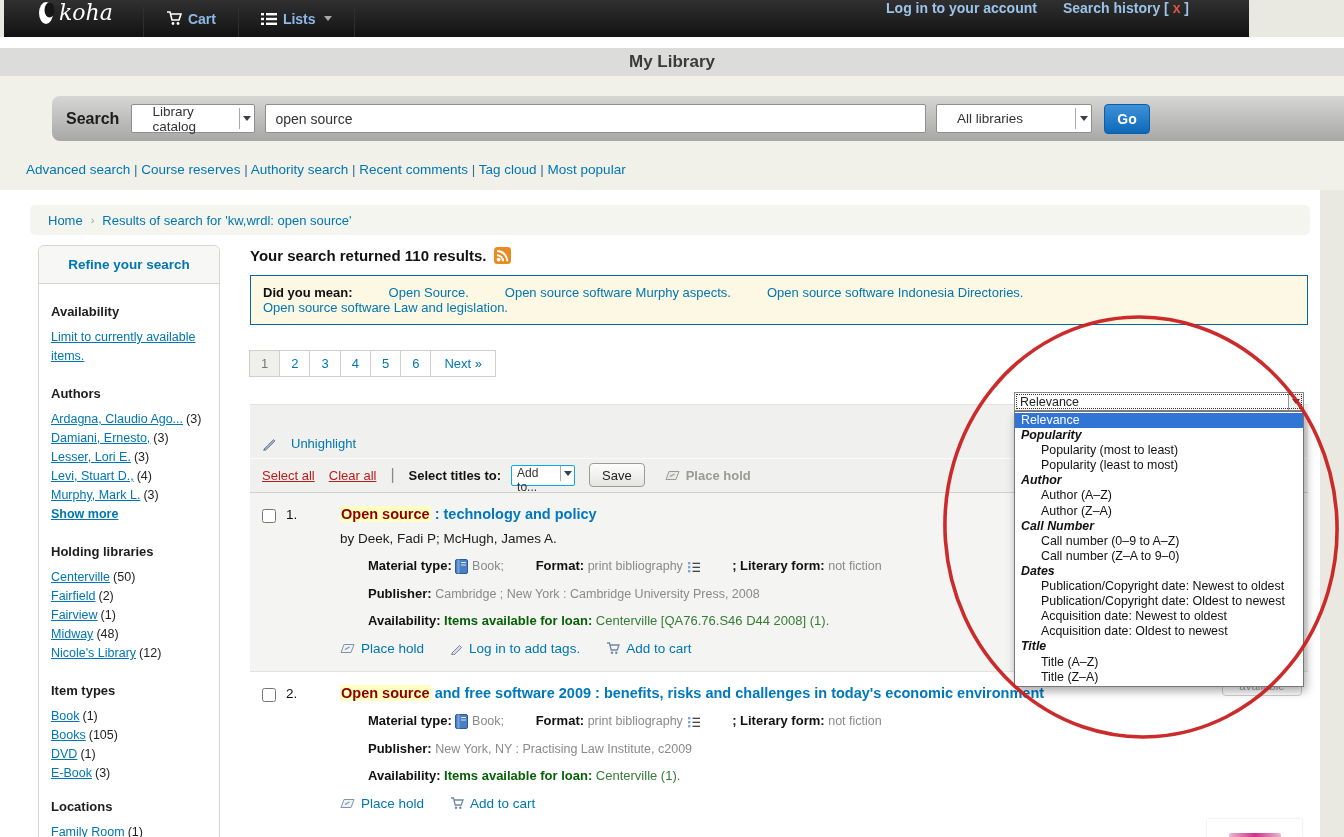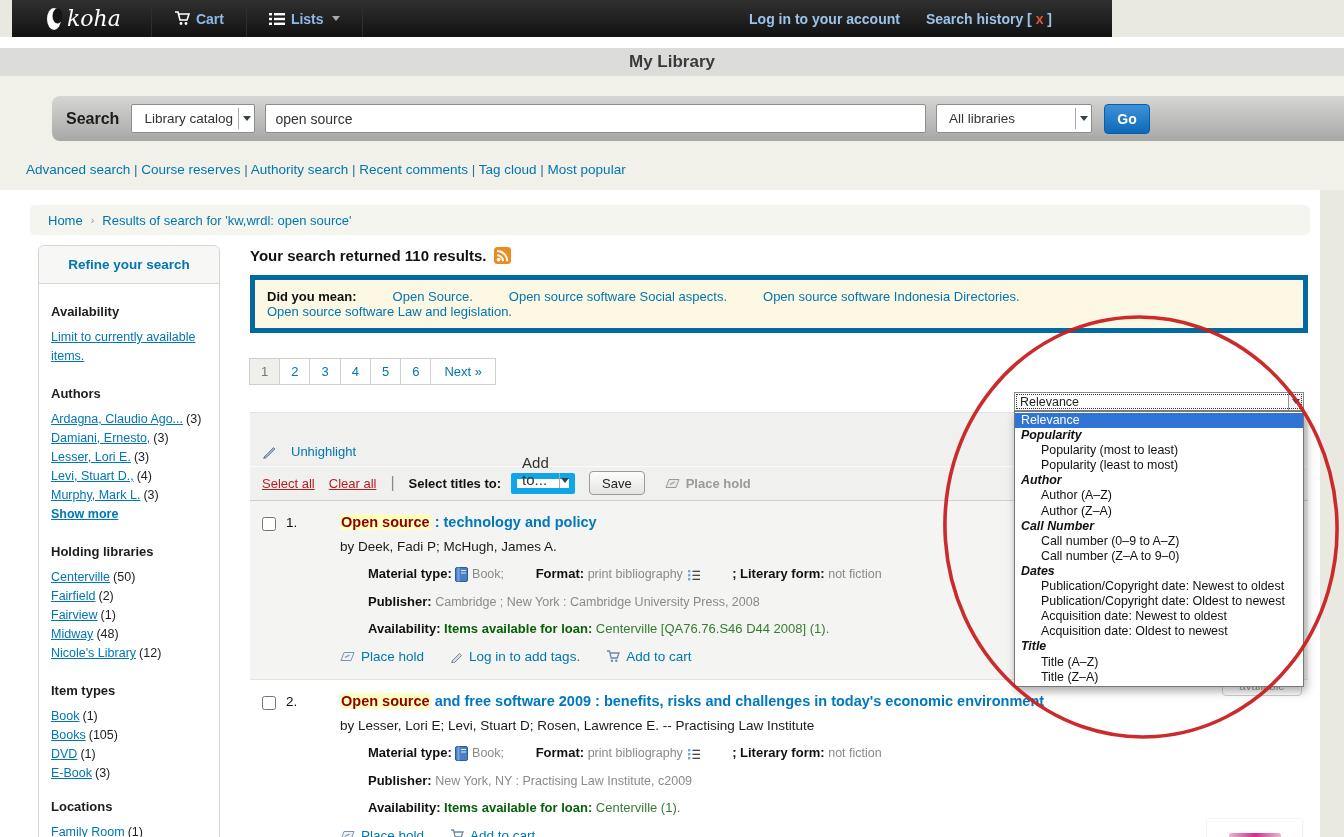--- a/index.html
+++ b/index.html
@@ -8,23 +8,23 @@
     font-family: "Liberation Sans", sans-serif;
     background:#e9e9e2;
     position:relative;
     overflow:hidden;
     color:#222;
   }
   a { text-decoration:none; cursor:pointer; }
 
   
   .topbar{
-    position:absolute; top:0; left:12px; width:1100px; height:37px;
+    position:absolute; top:0; left:4px; width:1245px; height:37px;
     background:linear-gradient(#303030,#121212);
-    display:flex; align-items:center; z-index:20;
+    display:flex; align-items:flex-start; z-index:20;
   }
   .logo{ display:flex; align-items:center; gap:4px; margin-left:34px; color:#fff;
     font-family:"DejaVu Serif", serif; font-style:italic; font-size:22px; }
   .tb-sep{ width:1px; height:37px; background:#000; border-right:1px solid #2e2e2e; }
   .tb-item{ display:flex; align-items:center; gap:6px; padding:0 22px; height:37px;
     color:#8db8e8; font-weight:bold; font-size:14px; }
   .tb-right{ margin-left:auto; display:flex; align-items:center; gap:26px; padding-right:60px; }
   .tb-right a{ color:#9cc3ea; font-weight:bold; font-size:14px; }
   .hist-x{ color:#e2543f; font-weight:bold; }
   .caret{ width:0; height:0; border-left:4px solid transparent; border-right:4px solid transparent;
@@ -41,21 +41,21 @@
 
   
   .searchwrap{
     position:absolute; top:96px; left:16px; width:1312px; height:45px;
     border-radius:8px; background:linear-gradient(#d6d6d4,#a7a7a5);
     display:flex; align-items:center; padding:0 14px; gap:10px; z-index:5;margin-left:36px;
   }
   .search-label{ font-size:16px; font-weight:bold; color:#1c1c1c; margin-right:2px; }
   .fakeselect{
     background:#fff; border:1px solid #8e8e8e; border-radius:2px; height:29px;
-    display:flex; align-items:center; font-size:13.5px; color:#333; padding-left:12px;
+    display:flex; align-items:center; font-size:13.5px; color:#333; padding-left:20px;
   }
   .fakeselect .sel-arrow{
     margin-left:auto; width:16px; height:21px; border-left:1px solid #aaa;
     display:flex; align-items:center; justify-content:center;
   }
   .tri{ width:0; height:0; border-left:4px solid transparent; border-right:4px solid transparent;
     border-top:5px solid #33414f; }
   .sel-catalog{ width:124px; }
   .sel-libraries{ width:156px; }
   .search-input{
@@ -100,21 +100,21 @@
   .side-link{ display:block; font-size:12.5px; line-height:19px; }
   .side-link a{ color:#0076b2; text-decoration:underline; }
   .side-link .cnt{ color:#222; text-decoration:none; margin-left:3px;}
   .show-more a{ font-weight:bold; }
 
   
   .maincol{ position:absolute; top:240px; left:250px; width:1058px; z-index:1; }
   .res-summary{ font-size:15px; font-weight:bold; color:#111; margin-top:7px;
     display:flex; align-items:center; gap:7px;}
   .didyoumean{
-    margin-top:11px; background:#fcf8e3; border:5px solid #0369a1;
+    margin-top:11px; background:#fcf8e3; border:1px solid #0369a1;
     padding:9px 12px; font-size:13px; display:flex; flex-wrap:wrap; gap:0 36px;
   }
   .didyoumean b{ color:#111; }
   .didyoumean a{ color:#0076b2; }
 
   .pagination{ margin-top:25px; display:inline-flex; }
   .pg{
     border:1px solid #cfcfcc; padding:5px 11px; font-size:13px; color:#0076b2;
     margin-left:-1px; background:#fff;
   }
@@ -125,22 +125,22 @@
   .toolbar{ margin-top:27px; background:#f0f0ee; border-top:1px solid #e2e2df;
     border-bottom:1px solid #cfcfcc; }
   .tb-row1{ padding:6px 12px; display:flex; align-items:center; gap:14px; height:29px;margin-top:24px; }
   .tb-row1 a{ color:#0076b2; font-size:13px; }
   .tb-row2{ border-top:1px solid #fbfbfa; box-shadow:0 -1px 0 #dededb inset 0 0 0;
     padding:7px 12px 8px 12px; display:flex; align-items:center; gap:14px; height:34px; }
   .tb-row2 a.u{ color:#b91c1c; font-size:13px; text-decoration:underline; }
   .tb-div{ color:#8a8a8a; }
   .sel-titles{ font-size:13px; font-weight:bold; color:#111; }
   .mini-select{
-    background:#fff; border:6px solid #0ea5e9; border-radius:2px; height:21px; width:64px;
-    display:flex; align-items:flex-end; font-size:15px; color:#333; padding-left:5px;
+    background:#fff; border:1px solid #0ea5e9; border-radius:2px; height:21px; width:64px;
+    display:flex; align-items:flex-start; font-size:12px; color:#333; padding-left:5px;
   }
   .mini-select .sel-arrow{ margin-left:auto; width:14px; height:15px; border-left:1px solid #aaa;
     display:flex; align-items:center; justify-content:center; }
   .save-btn{
     height:24px; padding:0 12px; border:1px solid #9b9b98; border-radius:4px;
     background:linear-gradient(#fdfdfd,#e4e4e1); font-size:13px; color:#222; cursor:pointer;
     font-family:"Liberation Sans",sans-serif;
   }
   .ph-disabled{ color:#9a9a97; font-size:13px; font-weight:bold; display:flex; align-items:center; gap:6px; margin-left:6px;}
 
@@ -332,21 +332,21 @@
           <circle cx="4.6" cy="12.6" r="1.9" fill="#fff"></circle>
           <path d="M3 8.2 a6 6 0 0 1 6 6" fill="none" stroke="#fff" stroke-width="2"></path>
           <path d="M3 4 a10.3 10.3 0 0 1 10.3 10.3" fill="none" stroke="#fff" stroke-width="2"></path>
         </svg>
     </span>
   </div>
 
   <div class="didyoumean">
     <b>Did you mean:</b>
     <a>Open Source.</a>
-    <a>Open source software Social aspects.</a>
+    <a>Open source software Murphy aspects.</a>
     <a>Open source software Indonesia Directories.</a>
     <a>Open source software Law and legislation.</a>
   </div>
 
   <div class="pagination">
     <span class="pg cur">1</span>
     <a class="pg">2</a>
     <a class="pg">3</a>
     <a class="pg">4</a>
     <a class="pg">5</a>
@@ -467,21 +467,20 @@
     </div>
   </div>
 
   
   <div class="rrow">
     <input type="checkbox" class="cb" style="">
     <span class="num">2.</span>
     <div class="rtitle">
       <a><span class="hl">Open source</span><span> and free software 2009 : benefits, risks and challenges in today's economic environment</span></a>
     </div>
-    <div class="rby">by Lesser, Lori E; Levi, Stuart D; Rosen, Lawrence E. -- Practising Law Institute</div>
     <div class="rline">
       <b>Material type:</b>
       <span class="icon">
         <svg width="13" height="15" viewBox="0 0 13 15" style="vertical-align:-3px">
             <rect x="0.5" y="0.5" width="12" height="14" rx="1.5" fill="#4b7fc4" stroke="#2d5c9e"></rect>
             <rect x="2.5" y="0.5" width="2" height="14" fill="#79a3d8"></rect>
             <rect x="6" y="3" width="5" height="1" fill="#dce8f6"></rect>
             <rect x="6" y="5.5" width="5" height="1" fill="#dce8f6"></rect>
           </svg>
       </span>

